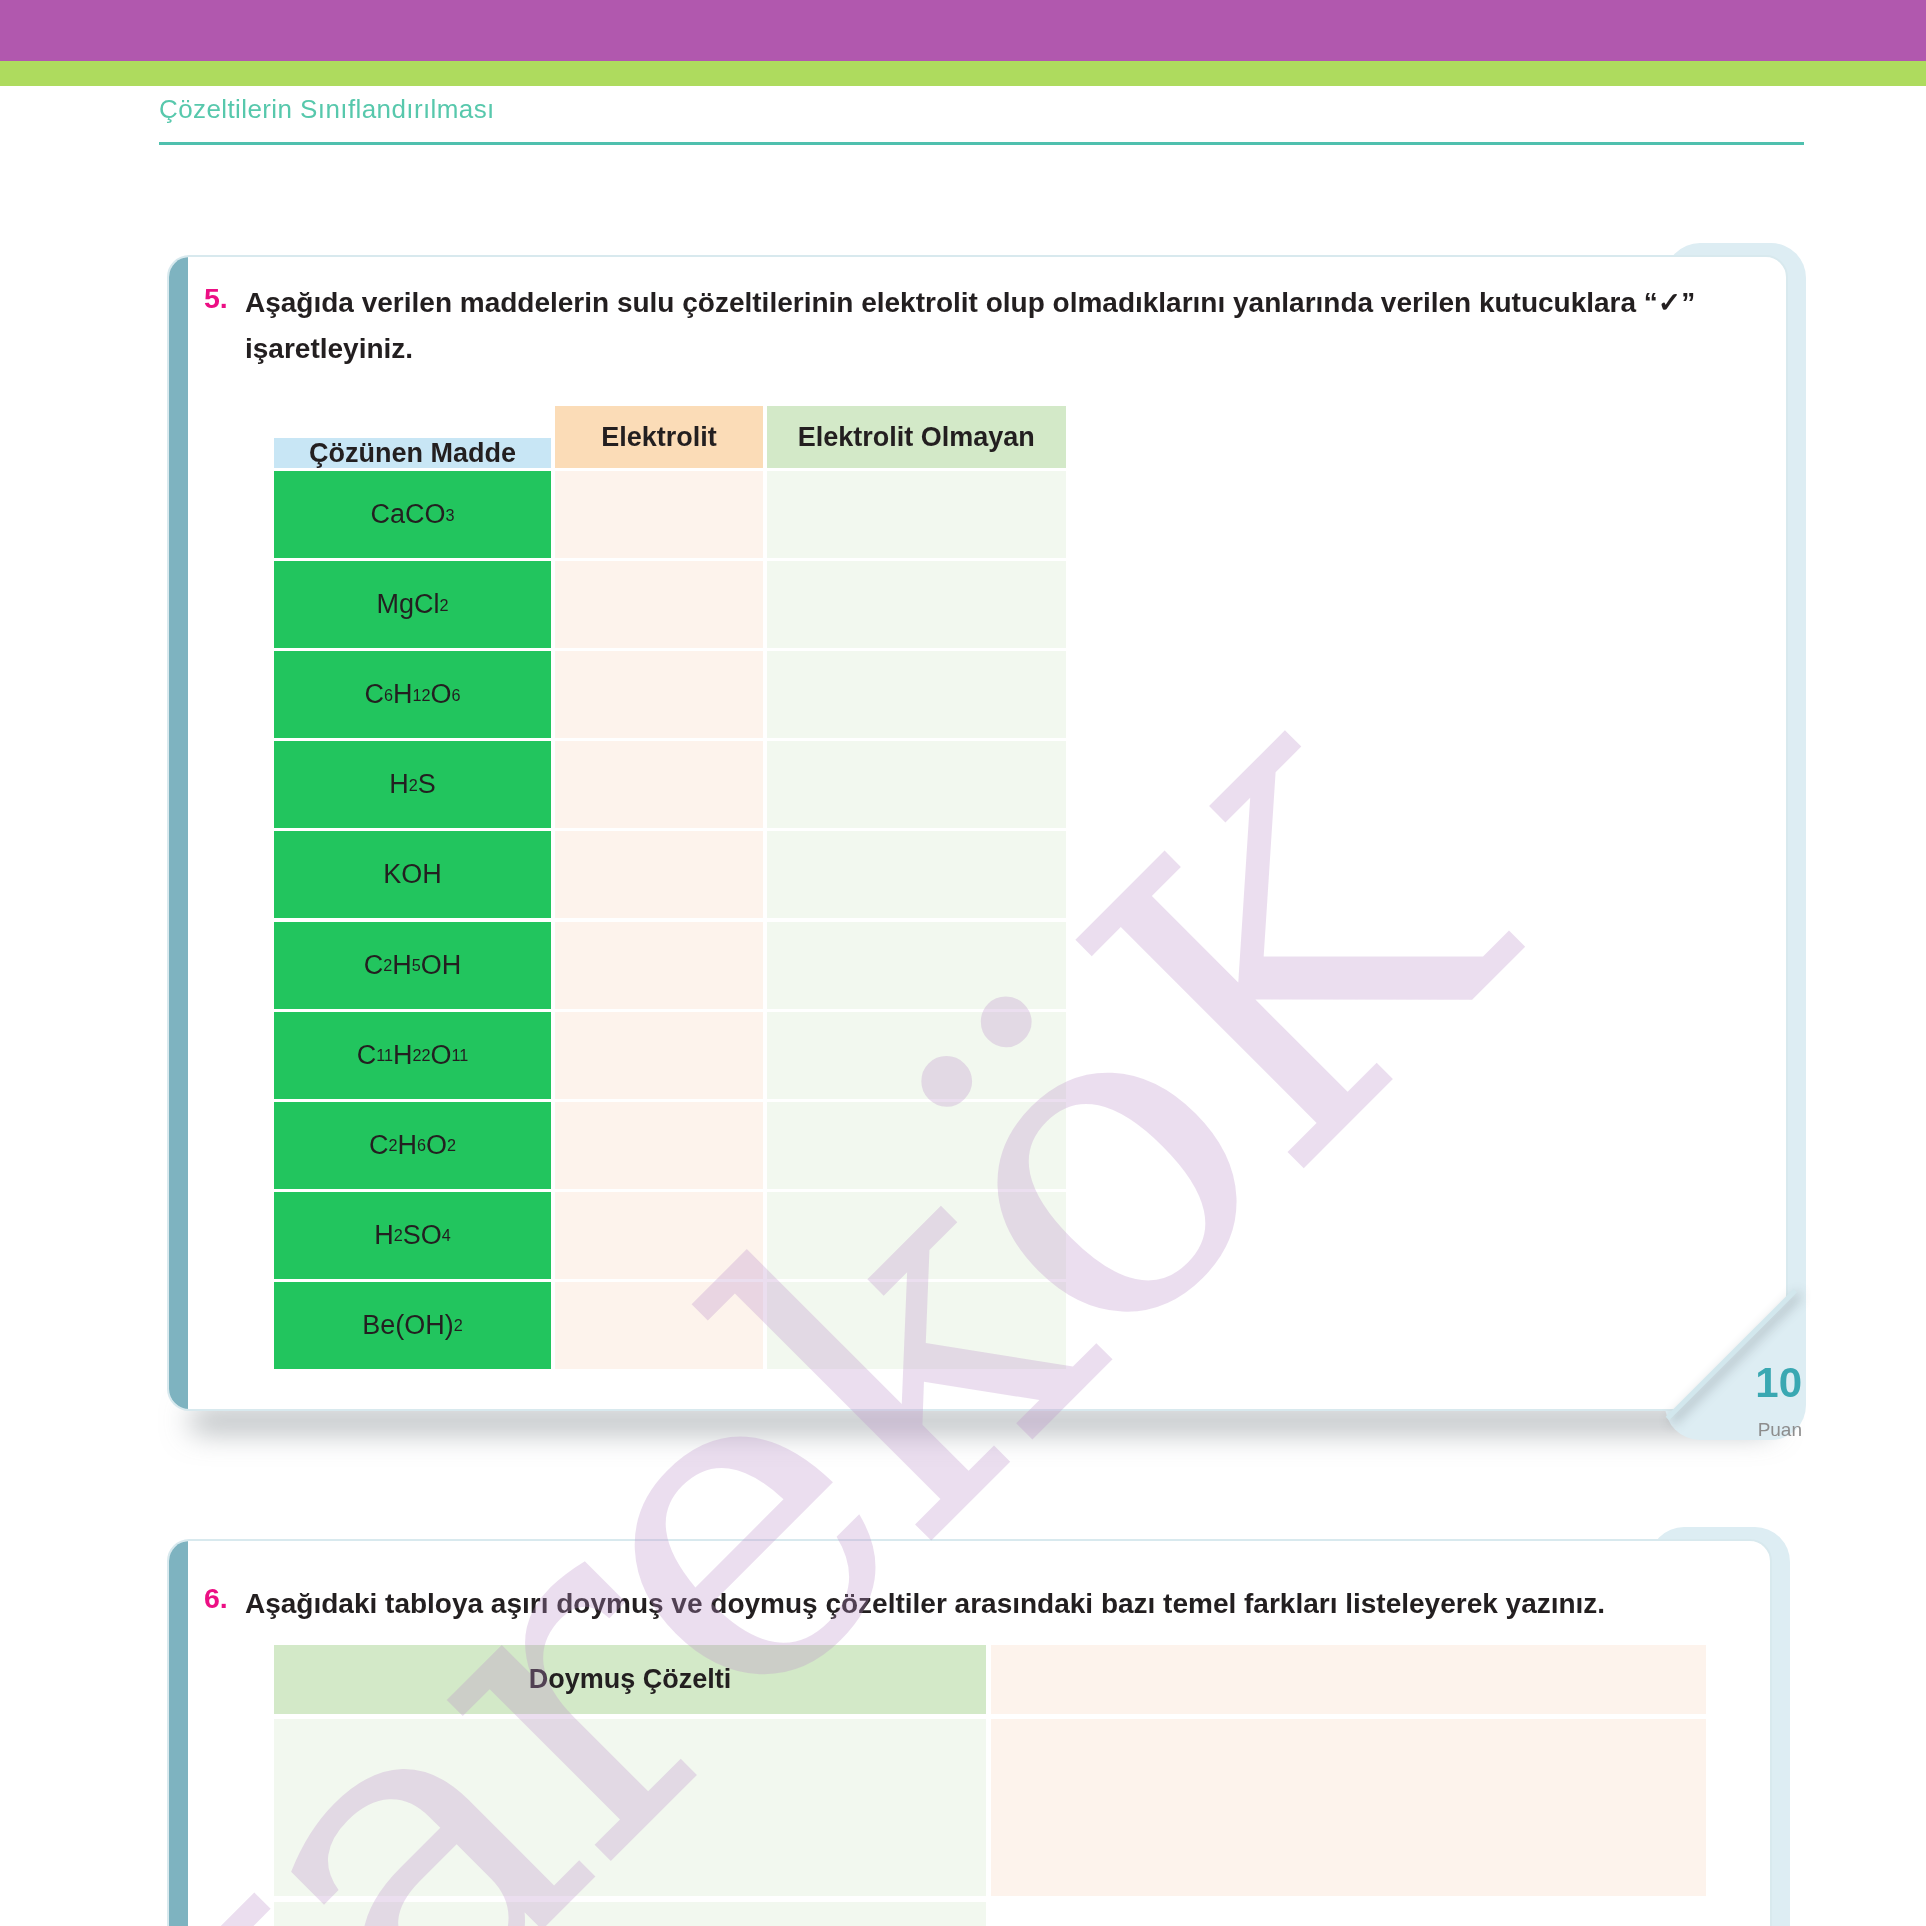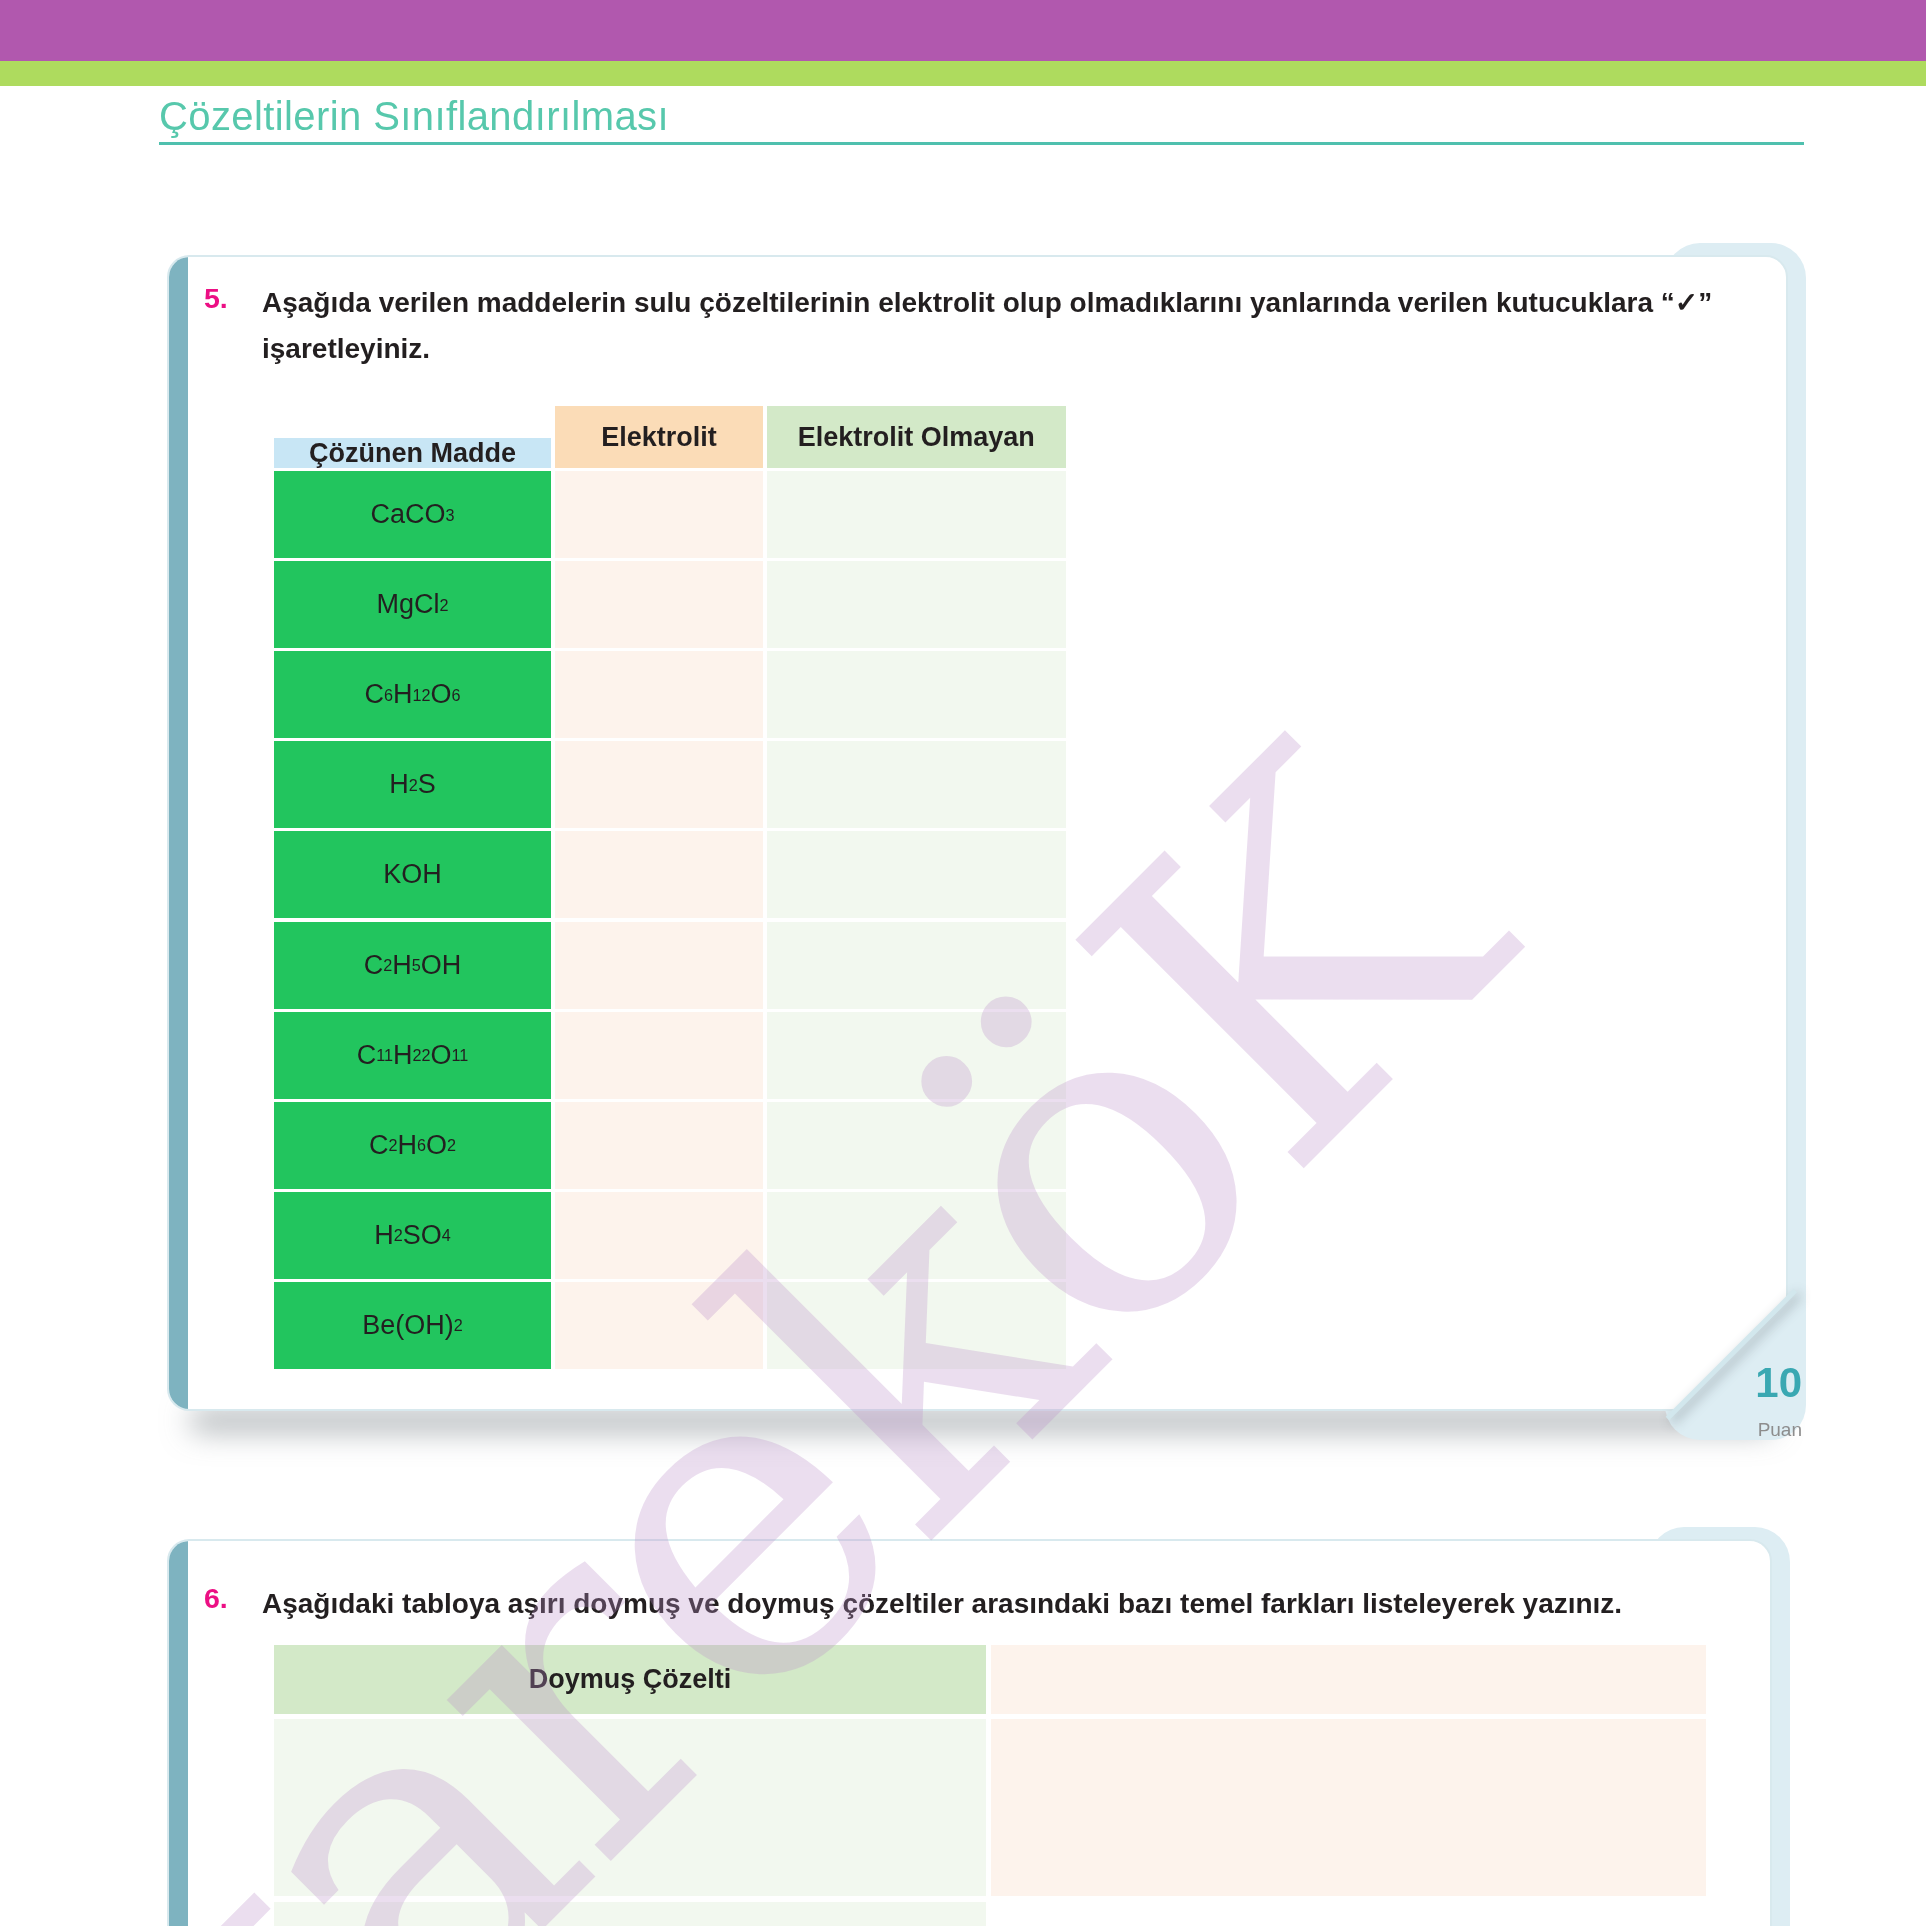--- a/index.html
+++ b/index.html
@@ -7,21 +7,21 @@
     width:1965px;height:2512px;position:relative;background:#ffffff;
     font-family:"Liberation Sans", sans-serif;color:#231f20;overflow:hidden;
   }
   .abs{position:absolute;}
 
   
   .bar-purple{left:0;top:0;width:1965px;height:61px;background:#b158ae;}
   .bar-green{left:0;top:61px;width:1965px;height:25px;background:#aedb5e;}
 
   
-  .page-title{left:159px;top:94px;font-size:40px;letter-spacing:0.4px;color:#57c8ac;font-weight:400;}
+  .page-title{left:159px;top:94px;font-size:26px;letter-spacing:0.4px;color:#57c8ac;font-weight:400;}
   .title-rule{left:159px;top:142px;width:1645px;height:2.7px;background:#4fc0ae;}
 
   
   .watermark{
     left:-39px;top:1965px;font-family:"DejaVu Serif", serif;font-size:443px;line-height:1.05;
     color:rgba(190,146,203,0.30);transform:rotate(-45deg);transform-origin:0 0;
     white-space:nowrap;z-index:30;pointer-events:none;letter-spacing:-0.02em;
   }
 
   
@@ -34,21 +34,21 @@
     overflow:hidden;z-index:2;
     clip-path:polygon(0 0,100% 0,100% calc(100% - 112px),calc(100% - 112px) 100%,0 100%);}
   .card-accent{position:absolute;left:0;top:0;bottom:0;width:19px;background:#7eb3c0;}
   .diag-edge{position:absolute;width:181px;height:5.4px;right:-34px;bottom:54px;
     transform:rotate(-45deg);background:#d2e7ed;box-shadow:0 5.4px 11.6px rgba(80,92,97,0.45);z-index:3;}
   .puan{position:absolute;right:-14px;bottom:-28px;text-align:right;z-index:4;line-height:1;}
   .puan-num{font-size:42px;font-weight:bold;color:#3aa8b2;}
   .puan-label{font-size:19px;color:#8d8d8d;margin-top:16px;}
 
   .qnum{position:absolute;left:37px;font-size:28.5px;font-weight:bold;color:#ec0f84;z-index:5;}
-  .qtext{position:absolute;left:95px;width:1472px;font-size:28px;font-weight:bold;
+  .qtext{position:absolute;left:78px;width:1472px;font-size:28px;font-weight:bold;
     line-height:1.62;color:#231f20;z-index:5;}
 
   
   .qtable{position:absolute;left:107px;z-index:5;display:grid;}
   .q5-grid{grid-template-columns:277px 208px 299px;grid-template-rows:62px repeat(10,87px);
     column-gap:3.9px;row-gap:3.1px;}
   .q6-grid{grid-template-columns:712px 715px;grid-template-rows:69px repeat(3,177px);
     column-gap:5.4px;row-gap:5.4px;}
   .cell{display:flex;align-items:center;justify-content:center;font-size:27px;}
   .hd{font-weight:bold;}

